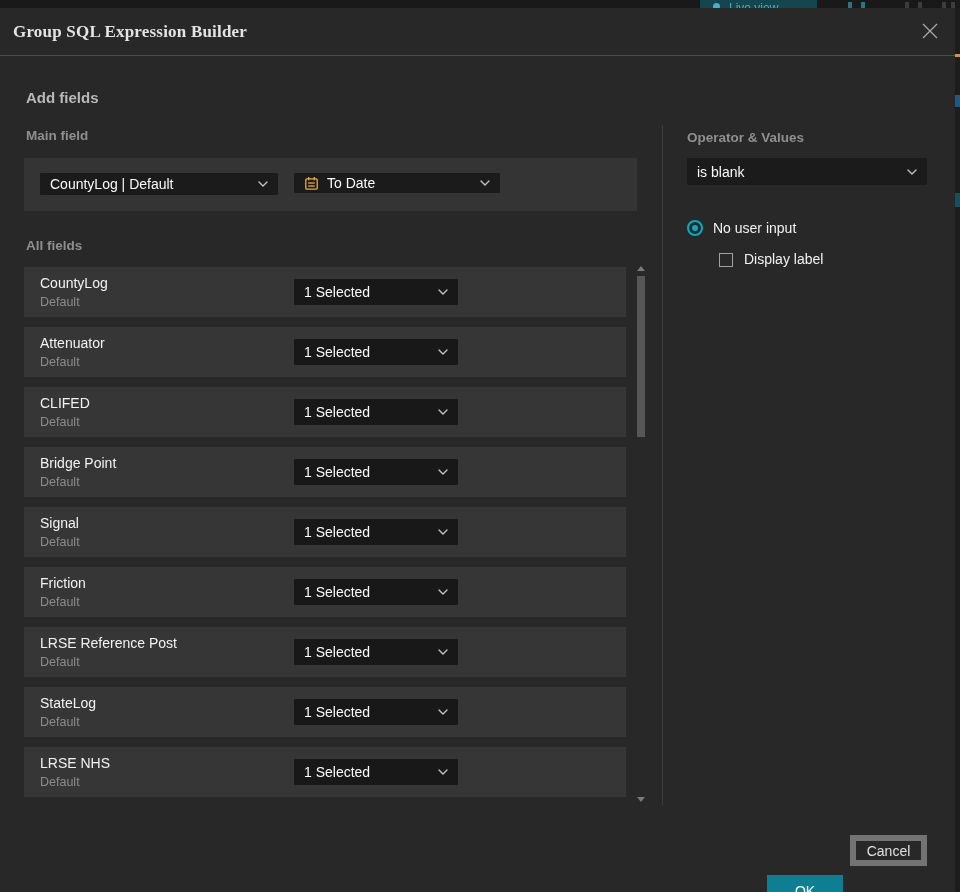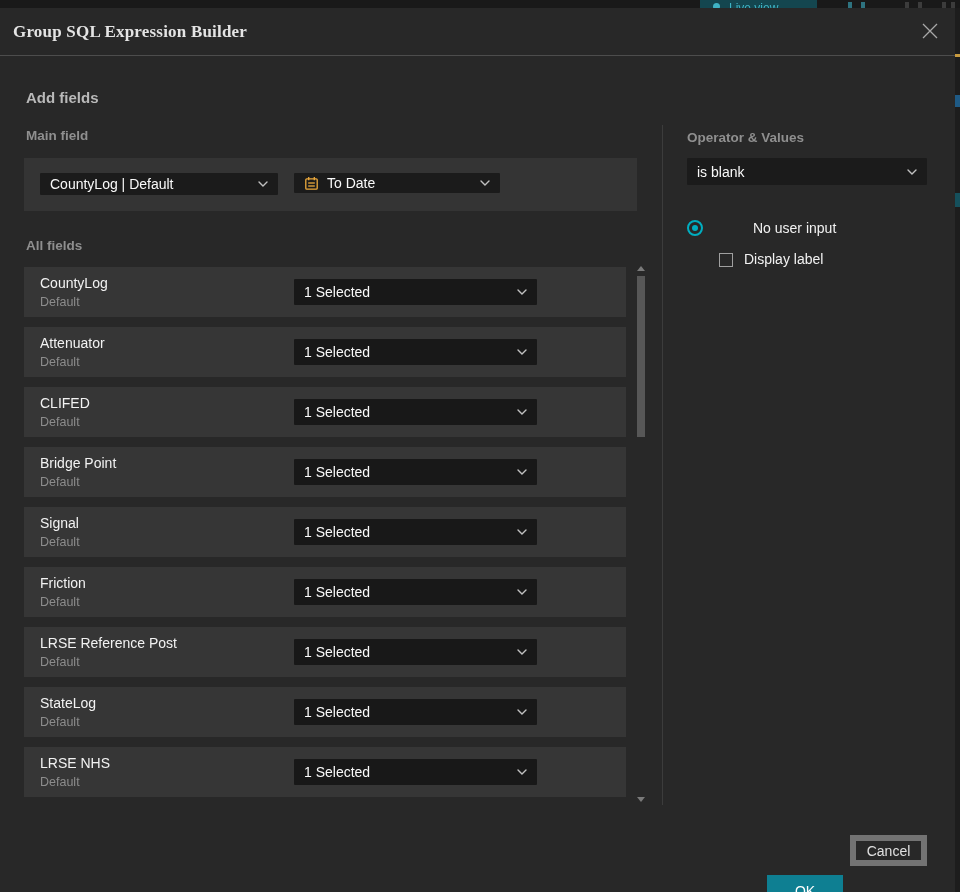--- a/index.html
+++ b/index.html
@@ -62,31 +62,31 @@
   .select .chev{display:flex;align-items:center;margin-left:6px;}
   .select .lead-icon{display:flex;align-items:center;margin-right:8px;}
 
   .field-select{position:absolute;left:16px;top:15px;width:238px;height:22px;}
   .date-select{position:absolute;left:270px;top:15px;width:206px;height:20px;}
 
   .fields-list{position:absolute;left:24px;top:259px;width:602px;}
   .field-row{position:relative;width:602px;height:50px;background:var(--row-bg);margin-bottom:10px;}
   .field-name{position:absolute;left:16px;top:8px;font-size:14px;color:#f2f2f2;}
   .field-sub{position:absolute;left:16px;top:28px;font-size:12.5px;color:#8d8d8d;}
-  .row-select{position:absolute;left:270px;top:12px;width:243px;height:26px;background:#181818;}
+  .row-select{position:absolute;left:270px;top:12px;width:164px;height:26px;background:#181818;}
 
   
   .scrollbar{position:absolute;left:636px;top:256px;width:11px;height:538px;}
   .sb-up{position:absolute;top:2px;left:1px;width:0;height:0;border-left:4px solid transparent;border-right:4px solid transparent;border-bottom:5px solid #7a7a7a;cursor:pointer;}
   .sb-down{position:absolute;bottom:0;left:1px;width:0;height:0;border-left:4px solid transparent;border-right:4px solid transparent;border-top:5px solid #7a7a7a;cursor:pointer;}
   .sb-thumb{position:absolute;top:12px;left:1px;width:8px;height:161px;background:#575757;cursor:pointer;}
 
   
   .operator-select{position:absolute;left:687px;top:150px;width:240px;height:27px;}
-  .radio-row{position:absolute;left:687px;top:212px;display:flex;align-items:center;cursor:pointer;gap:40px;}
+  .radio-row{position:absolute;left:687px;top:212px;display:flex;align-items:center;cursor:pointer;}
   .radio{width:16px;height:16px;border-radius:50%;border:2px solid #9a9a9a;background:transparent;position:relative;flex:0 0 auto;}
   .radio.selected{border-color:var(--radio-teal);}
   .radio.selected::after{content:"";position:absolute;left:3px;top:3px;width:6px;height:6px;border-radius:50%;background:var(--radio-teal);}
   .radio-label{margin-left:10px;font-size:14px;color:#f2f2f2;}
   .checkbox-row{position:absolute;left:708px;top:243px;display:flex;align-items:flex-end;cursor:pointer;margin-left:11px;}
   .checkbox{width:14px;height:14px;border:1.5px solid #a0a0a0;background:transparent;flex:0 0 auto;}
   .checkbox-label{margin-left:11px;font-size:14px;color:#f2f2f2;}
 
   
   .ok-button{position:absolute;left:767px;top:827px;width:76px;height:31px;background:var(--accent-teal);color:#ffffff;font-size:14px;border:none;cursor:pointer;font-family:inherit;margin-top:40px;}

